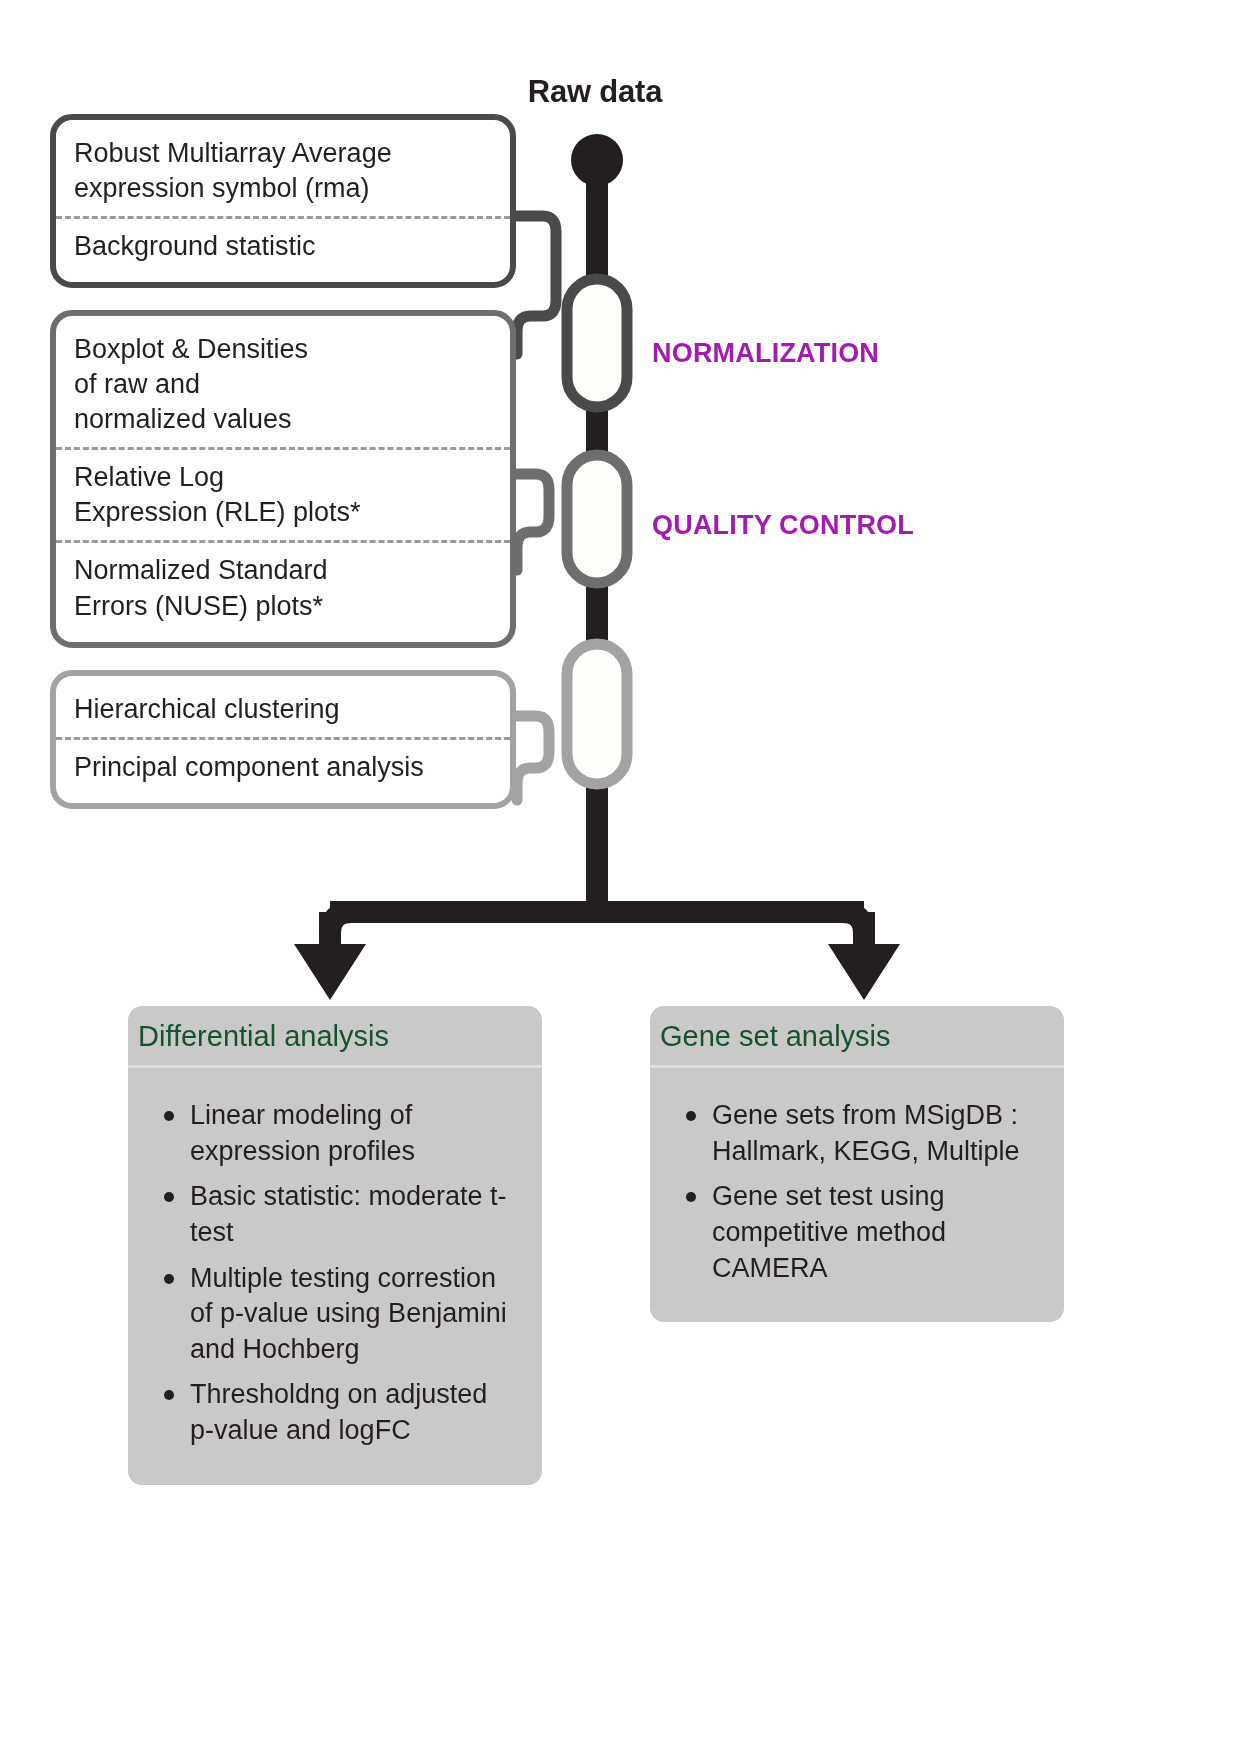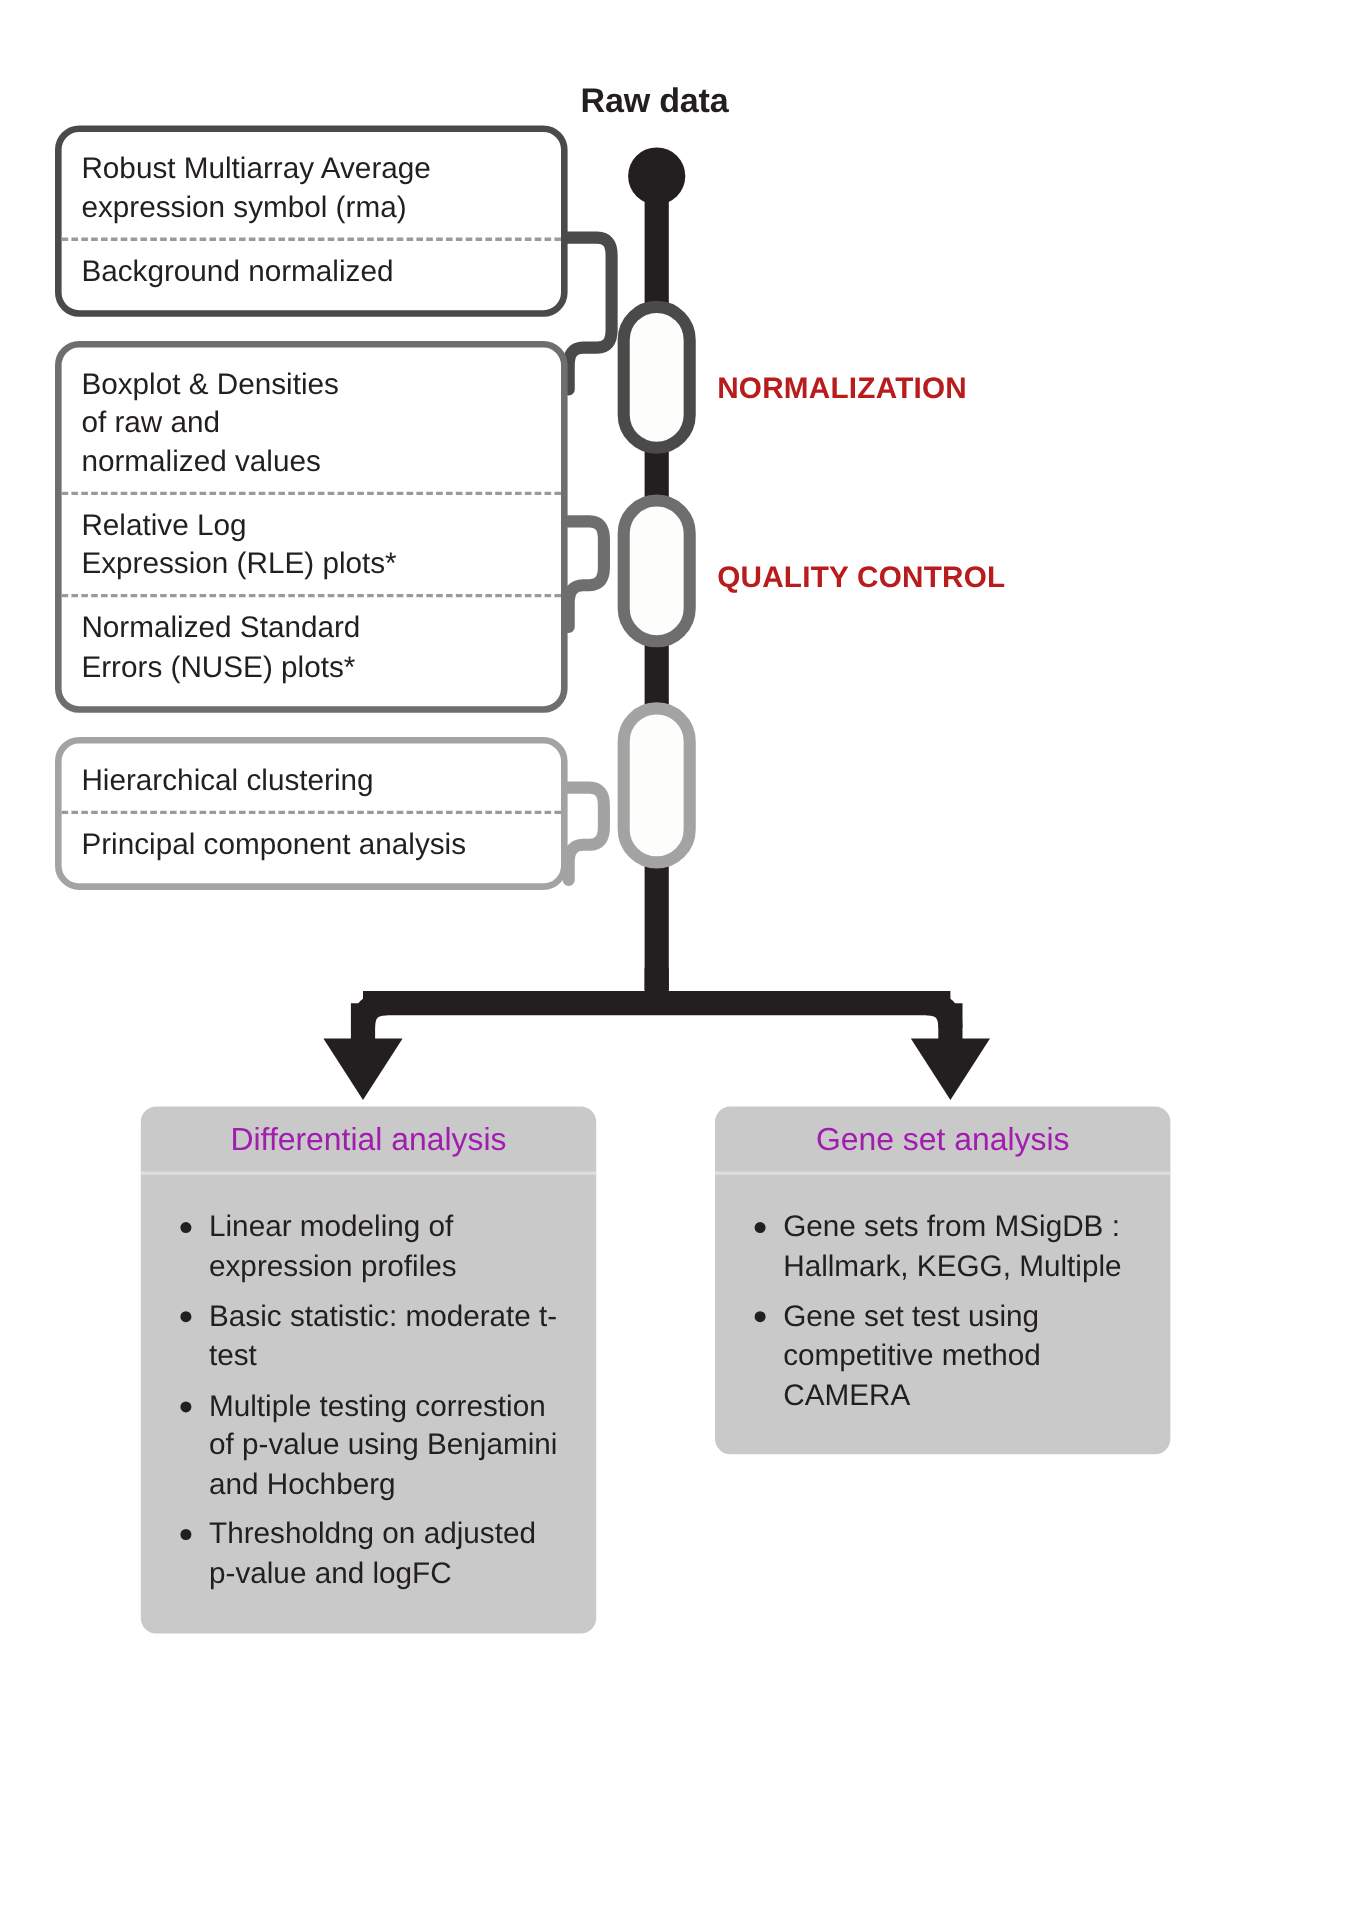--- a/index.html
+++ b/index.html
@@ -85,39 +85,39 @@
     border-color: #a3a3a3;
   }
 
   
   .stage-label {
     position: absolute;
     font-size: 27px;
     font-weight: bold;
     letter-spacing: 0.2px;
     line-height: 1.30;
-    color: #b91c1c;
+    color: #a21caf;
     white-space: pre-line;
   }
   #stage-label-normalization { left: 652px; top: 336px; }
   #stage-label-quality       { left: 652px; top: 508px; }
   #stage-label-exploration   { left: 652px; top: 688px; }
 
   
   .analysis-panel {
     position: absolute;
     box-sizing: border-box;
     background: #c9c9c9;
     border-radius: 14px;
     overflow: hidden;
   }
   .analysis-panel .panel-title {
     font-size: 29px;
-    text-align: center;
-    color: #a21caf;
+    text-align: left;
+    color: #14532d;
     padding: 14px 10px 12px 10px;
     border-bottom: 3px solid #dedede;
   }
   .analysis-panel ul {
     list-style: none;
     margin: 16px;
     padding: 14px 16px 20px 18px;
   }
   .analysis-panel li {
     position: relative;
@@ -180,21 +180,21 @@
     <rect x="567" y="644" width="60" height="140" rx="30" ry="30" fill="#fdfdfb" stroke="#a3a3a3" stroke-width="11"></rect>
     <path d="M 516 716 L 536 716 Q 549 716 549 732 L 549 752 Q 549 768 536 768 L 530 768
              Q 517 768 517 784 L 517 800" stroke="#a3a3a3" stroke-width="11" fill="none" stroke-linecap="round"></path>
   </svg>
 
   <div id="raw-data-title">Raw data</div>
 
   <div class="step-card" id="card-normalization">
     <div class="sub-item" style="white-space: pre-line;">Robust Multiarray Average
 expression symbol (rma)</div>
-    <div class="sub-item" style="white-space: pre-line;">Background normalized</div>
+    <div class="sub-item" style="white-space: pre-line;">Background statistic</div>
   </div>
 
   <div class="step-card" id="card-quality">
     <div class="sub-item" style="white-space: pre-line;">Boxplot &amp; Densities
 of raw and
 normalized values</div>
     <div class="sub-item" style="white-space: pre-line;">Relative Log
 Expression (RLE) plots*</div>
     <div class="sub-item" style="white-space: pre-line;">Normalized Standard
 Errors (NUSE) plots*</div>

